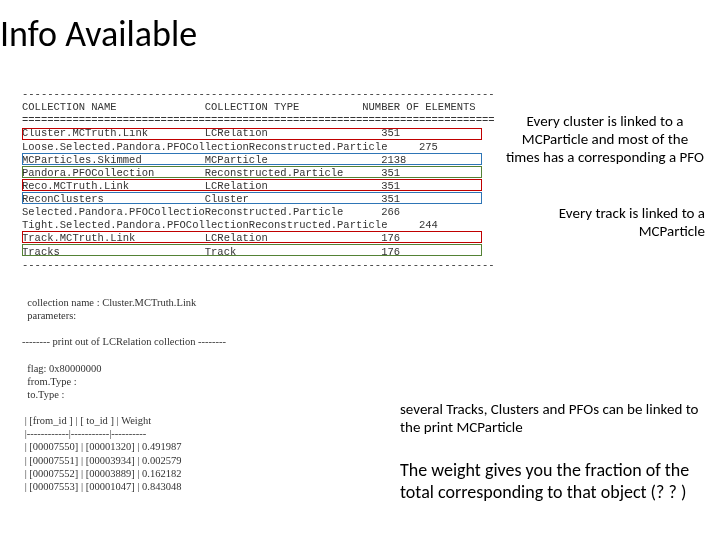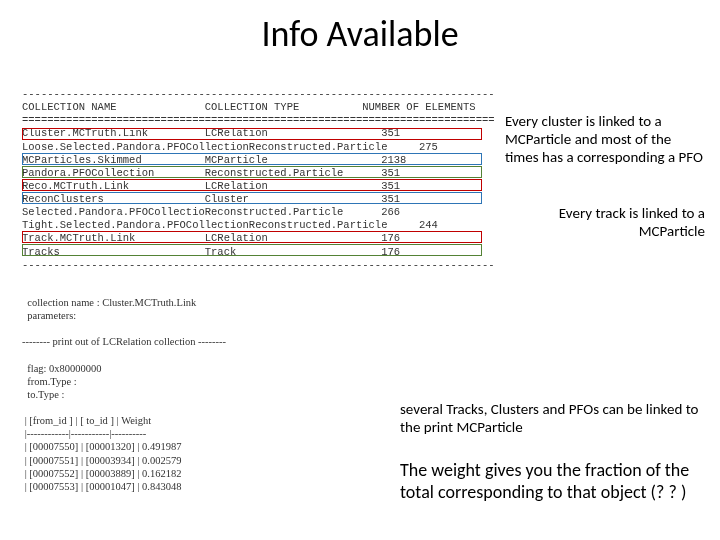--- a/index.html
+++ b/index.html
@@ -8,21 +8,20 @@
       height: 540px;
       background: #fff;
       font-family: Calibri, Arial, sans-serif;
       position: relative;
       overflow: hidden;
     }
     .title {
       font-size: 36px;
       font-weight: 400;
       color: #000;
-      text-align: center;
       margin-top: 12px;
       margin-bottom: 18px;
     }
     .terminal {
       font-family: 'Courier New', monospace;
       font-size: 10.5px;
       color: #333;
       white-space: pre;
       position: absolute;
       left: 22px;
@@ -42,20 +41,21 @@
     .hbox-recon { left: 22px; top: 192px; width: 460px; height: 12px; border-color: #2e75b6; }
     .hbox-track { left: 22px; top: 231px; width: 460px; height: 12px; border-color: #c00000; }
     .hbox-tracks { left: 22px; top: 244px; width: 460px; height: 12px; border-color: #548235; }
     .note1 {
       position: absolute;
       left: 505px;
       top: 112px;
       width: 200px;
       font-size: 15px;
       line-height: 1.2;
+      text-align: center;
     }
     .note2 {
       position: absolute;
       left: 505px;
       top: 204px;
       width: 200px;
       font-size: 15px;
       line-height: 1.2;
       text-align: right;
     }

